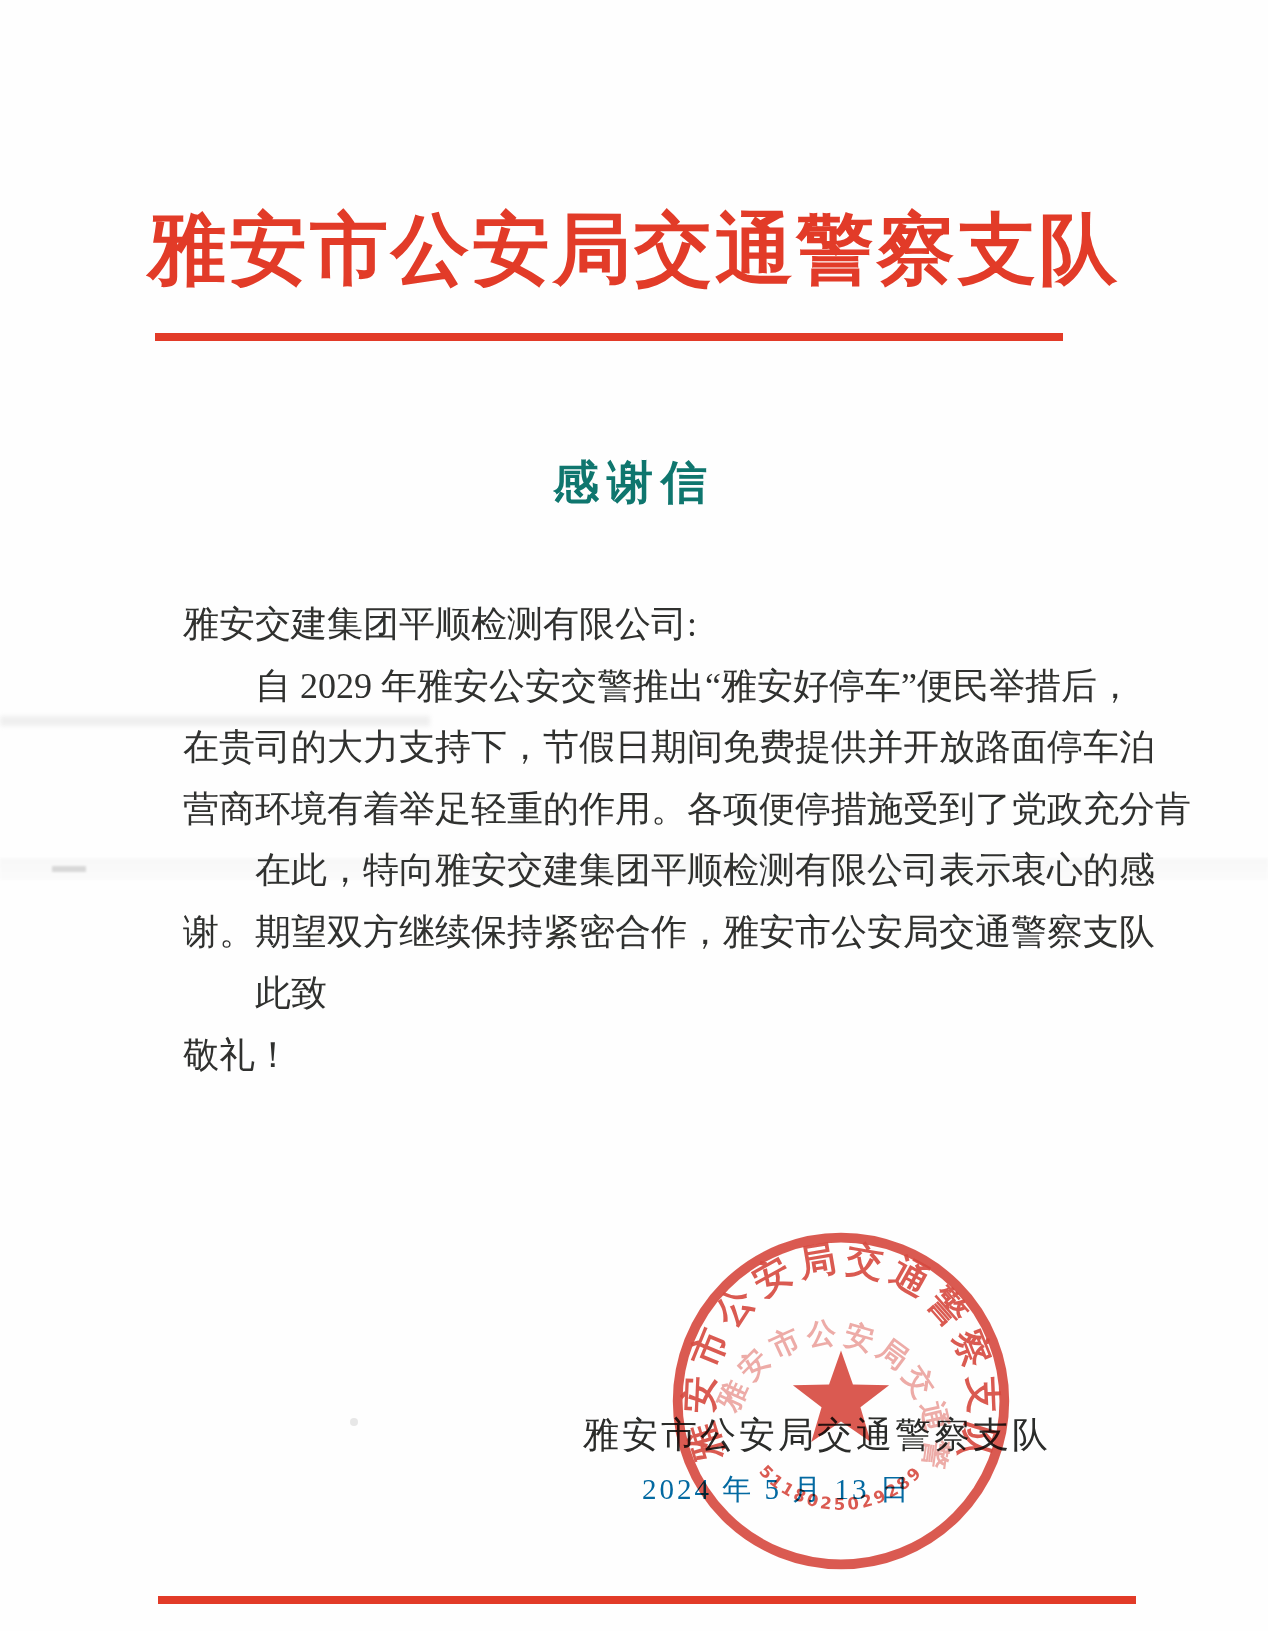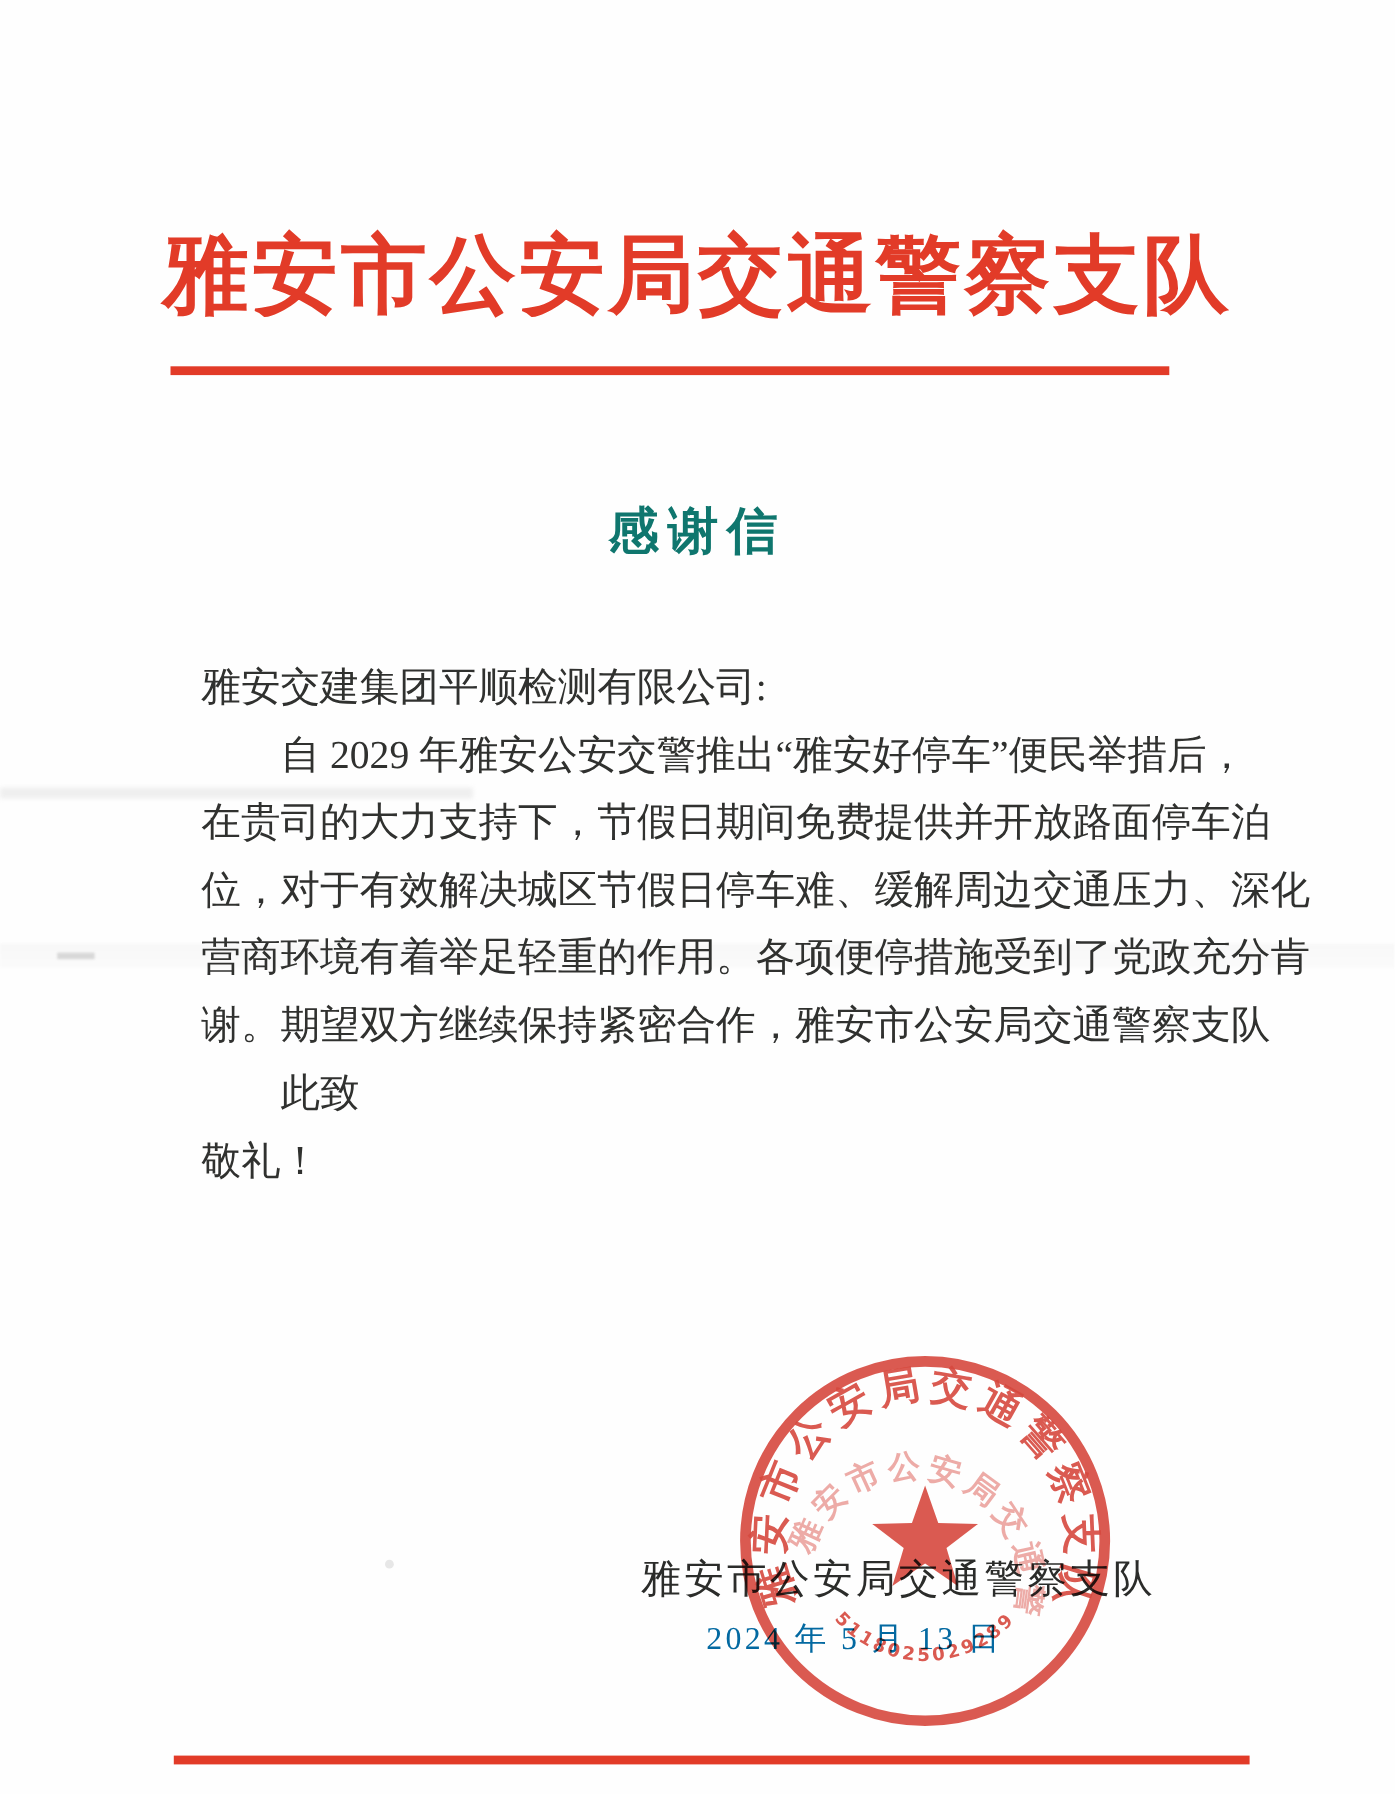--- a/index.html
+++ b/index.html
@@ -85,22 +85,22 @@
 
   <div class="doc-header">雅安市公安局交通警察支队</div>
   <div class="rule rule-top"></div>
 
   <div class="letter-title">感谢信</div>
 
   <div class="body-block">
     <div class="line">雅安交建集团平顺检测有限公司:</div>
     <div class="line indent">自 2029 年雅安公安交警推出“雅安好停车”便民举措后，</div>
     <div class="line">在贵司的大力支持下，节假日期间免费提供并开放路面停车泊</div>
-    <div class="line">位，对于有效解决城区节假日停车难、缓解周边交通压力、深化</div>
     <div class="line">营商环境有着举足轻重的作用。各项便停措施受到了党政充分肯</div>
+    <div class="line indent">在此，特向雅安交建集团平顺检测有限公司表示衷心的感</div>
     <div class="line">谢。期望双方继续保持紧密合作，雅安市公安局交通警察支队</div>
     <div class="line indent">此致</div>
     <div class="line">敬礼！</div>
   </div>
 
   <div class="signature">雅安市公安局交通警察支队</div>
   <div class="date">2024 年 5 月 13 日</div>
 
   <svg class="seal" viewBox="0 0 360 360">
     <defs>

